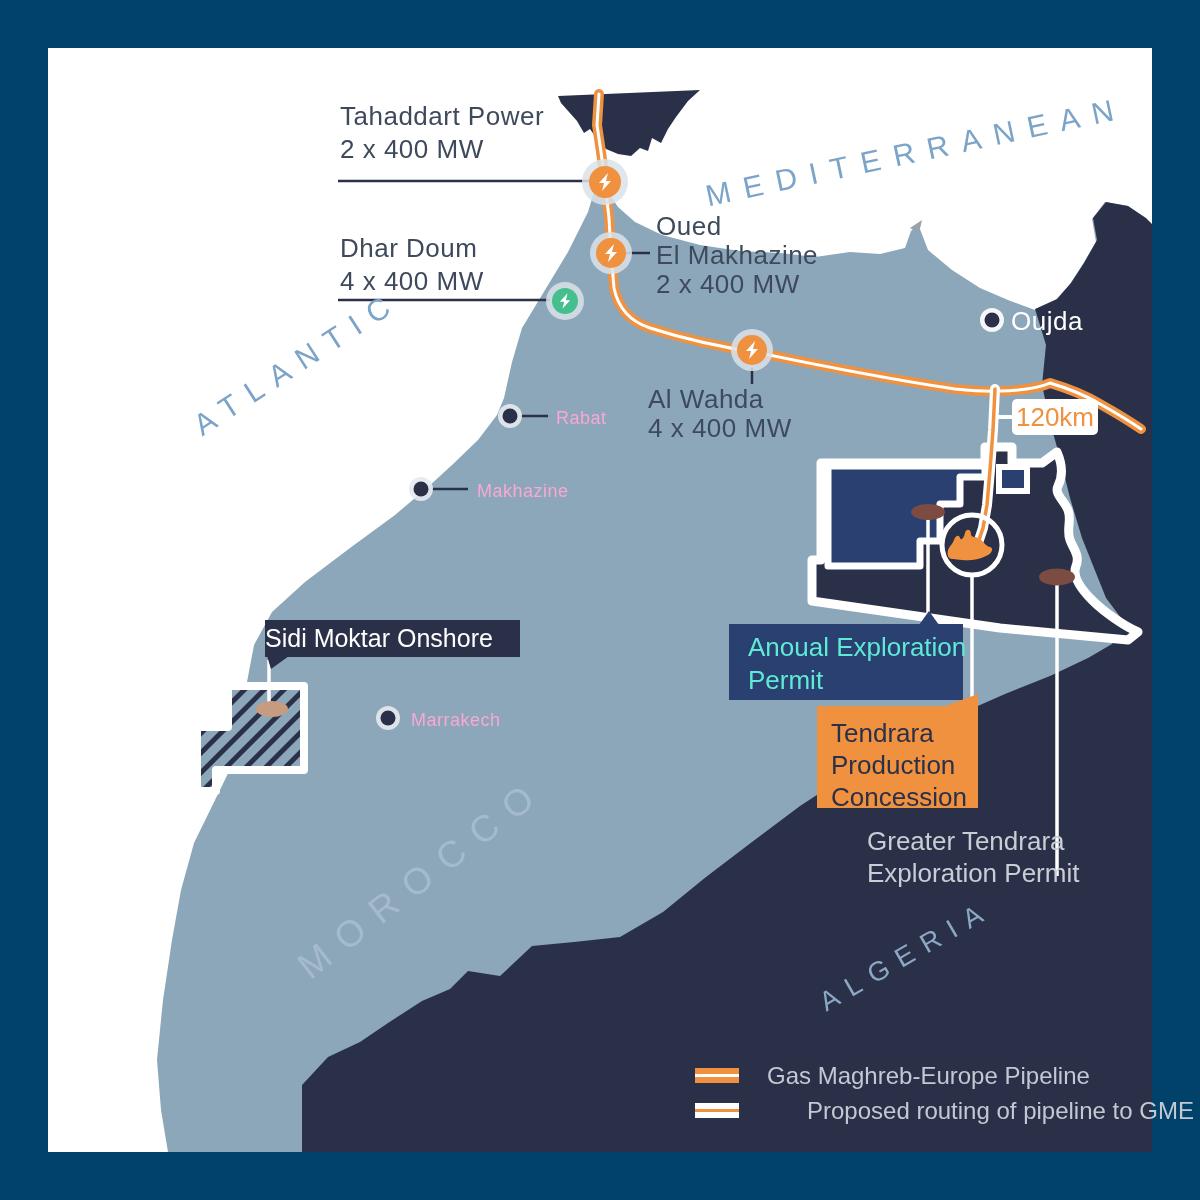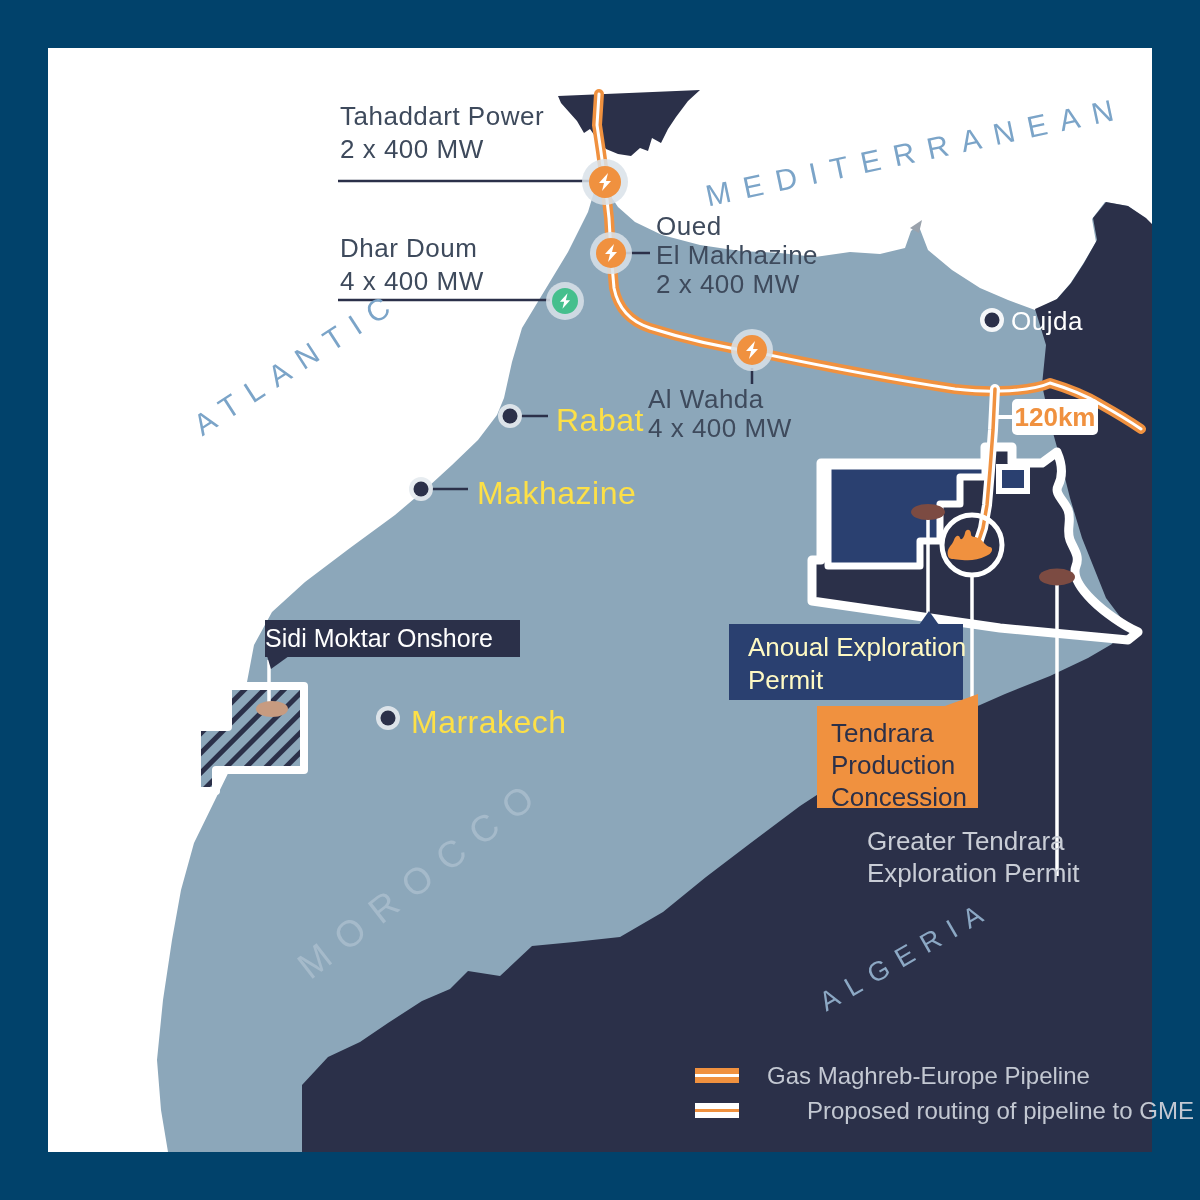--- a/index.html
+++ b/index.html
@@ -2,30 +2,30 @@
 <html><head>
 <meta charset="utf-8">
 <style>
   html,body{margin:0;padding:0;background:#01426B;}
   #stage{position:relative;width:1200px;height:1200px;overflow:hidden;
          font-family:"Liberation Sans", sans-serif;}
   #map-svg{position:absolute;left:0;top:0;}
   .lbl{position:absolute;white-space:nowrap;}
   .plant{color:#3E4A5C;font-size:26px;line-height:33px;font-weight:400;letter-spacing:.5px;}
   .plant3{line-height:29px;}
-  .city{color:#fde047;font-size:32px;letter-spacing:.5px;}
+  .city{color:#f9a8d4;font-size:18px;letter-spacing:.5px;margin-top:6px;}
   .city-w{color:#FFFFFF;font-size:26px;letter-spacing:.5px;}
   .sea{color:#7BA4C8;font-size:30px;letter-spacing:12px;transform:translate(-50%,-50%) rotate(-33deg);}
   .sea.med{letter-spacing:13px;transform:translate(-50%,-50%) rotate(-12deg);}
   .country{transform:translate(-50%,-50%) rotate(-38deg);color:#A5BACA;font-size:37px;letter-spacing:15px;font-weight:500;}
   .country.alg{transform:translate(-50%,-50%) rotate(-30deg);color:#8CA8C4;font-size:27px;letter-spacing:11px;font-weight:400;}
   .boxtext{color:#FFFFFF;font-size:25px;}
-  .dist{color:#F0913F;font-size:26px;font-weight:700;}
+  .dist{color:#F0913F;font-size:26px;font-weight:400;}
   .orangebox-text{color:#2B3049;font-size:26px;line-height:32px;}
-  .anoual-text{color:#fef9c3;font-size:26px;line-height:33px;}
+  .anoual-text{color:#5eead4;font-size:26px;line-height:33px;}
   .greater-text{color:#C9CDD6;font-size:26px;line-height:32px;}
   .legend-label{color:#C3C8D2;font-size:24px;}
   .block span{display:block;}
 </style>
 </head>
 <body>
 
 <div id="stage">
 
   <svg id="map-svg" width="1200" height="1200" viewBox="0 0 1200 1200">

